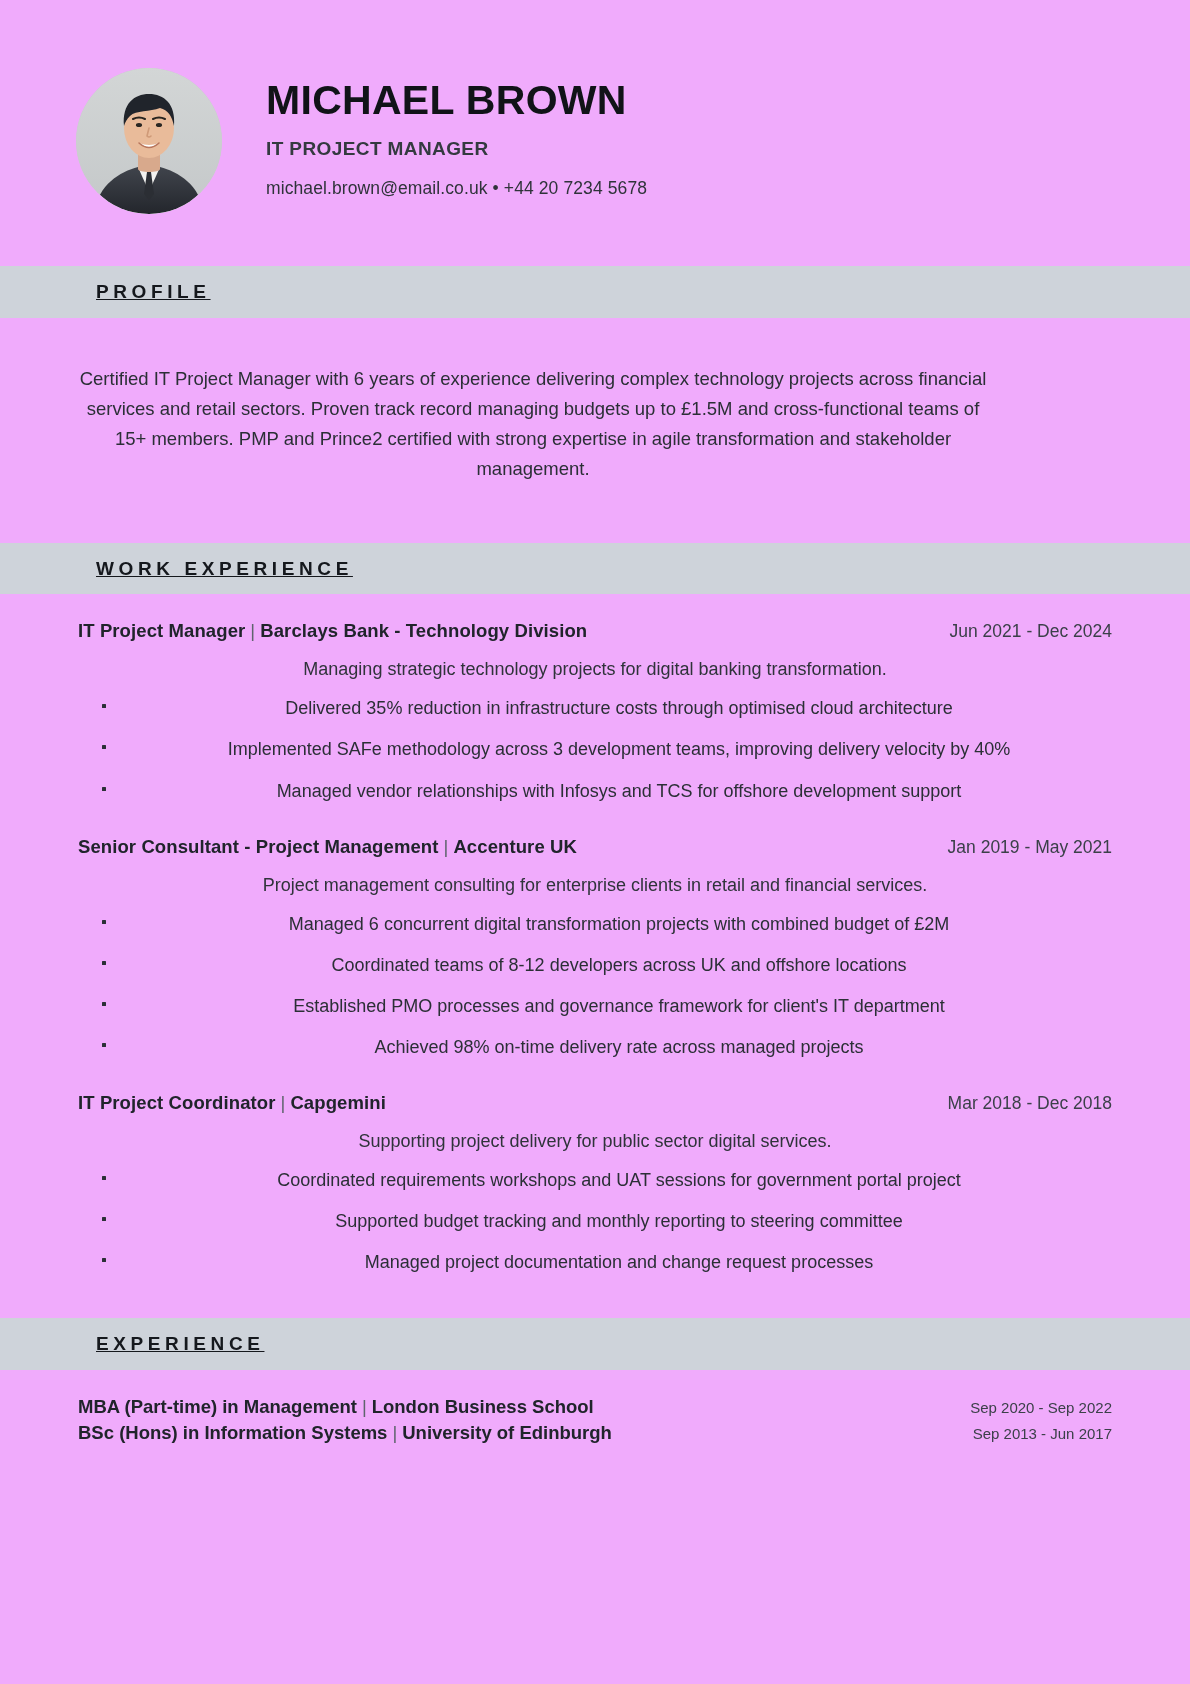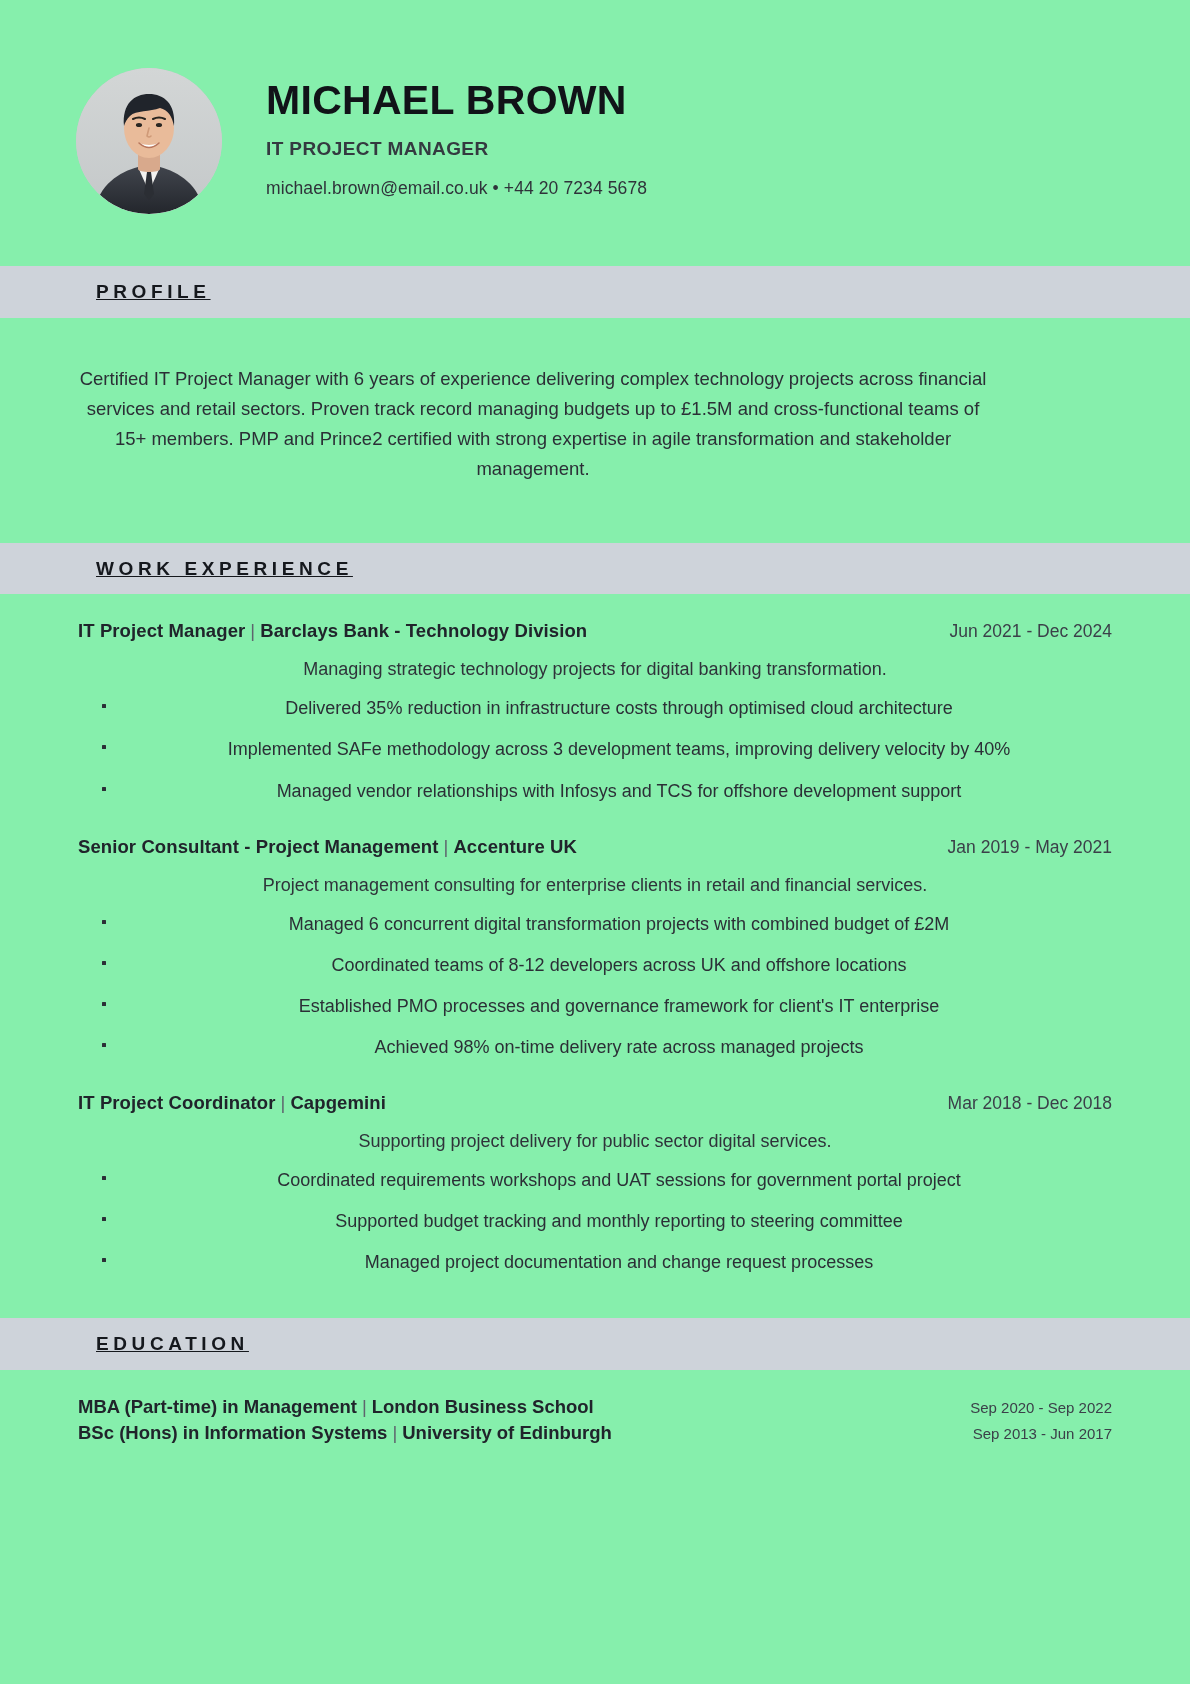--- a/index.html
+++ b/index.html
@@ -12,21 +12,21 @@
     height: 1684px;
     font-family: "Liberation Sans", sans-serif;
     color: #2c2f36;
     -webkit-font-smoothing: antialiased;
   }
 
   .page {
     position: relative;
     width: 1190px;
     min-height: 1684px;
-    background: #86efac;
+    background: #f0abfc;
     box-sizing: border-box;
     padding-top: 8px;
   }
 
   
   .header {
     display: flex;
     align-items: center;
     padding: 60px 0 52px 76px;
   }
@@ -276,21 +276,21 @@
       <div class="job-head">
         <div class="job-title">
           <span>Senior Consultant - Project Management</span><span class="sep">|</span><span>Accenture UK</span>
         </div>
         <div class="job-dates">Jan 2019 - May 2021</div>
       </div>
       <div class="job-summary">Project management consulting for enterprise clients in retail and financial services.</div>
       <ul class="bullets">
         <li>Managed 6 concurrent digital transformation projects with combined budget of £2M</li>
         <li>Coordinated teams of 8-12 developers across UK and offshore locations</li>
-        <li>Established PMO processes and governance framework for client's IT enterprise</li>
+        <li>Established PMO processes and governance framework for client's IT department</li>
         <li>Achieved 98% on-time delivery rate across managed projects</li>
       </ul>
     </div>
 
     <div class="job">
       <div class="job-head">
         <div class="job-title">
           <span>IT Project Coordinator</span><span class="sep">|</span><span>Capgemini</span>
         </div>
         <div class="job-dates">Mar 2018 - Dec 2018</div>
@@ -299,21 +299,21 @@
       <ul class="bullets">
         <li>Coordinated requirements workshops and UAT sessions for government portal project</li>
         <li>Supported budget tracking and monthly reporting to steering committee</li>
         <li>Managed project documentation and change request processes</li>
       </ul>
     </div>
 
   </div>
 
   <div class="band">
-    <div class="band-title">EDUCATION</div>
+    <div class="band-title">EXPERIENCE</div>
   </div>
   <div class="section-body edu-body">
     <div class="edu-row">
       <div class="edu-title">
         <span>MBA (Part-time) in Management</span><span class="sep">|</span><span>London Business School</span>
       </div>
       <div class="edu-dates">Sep 2020 - Sep 2022</div>
     </div>
     <div class="edu-row">
       <div class="edu-title">

